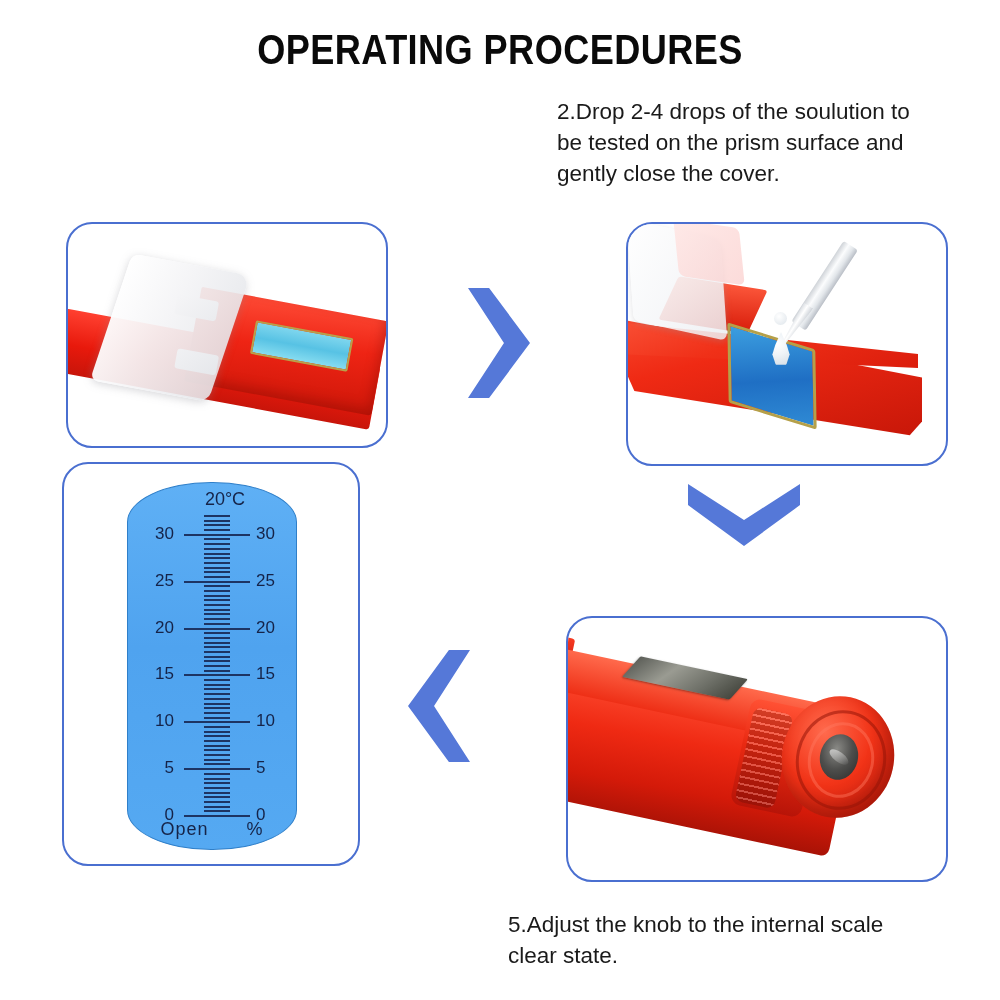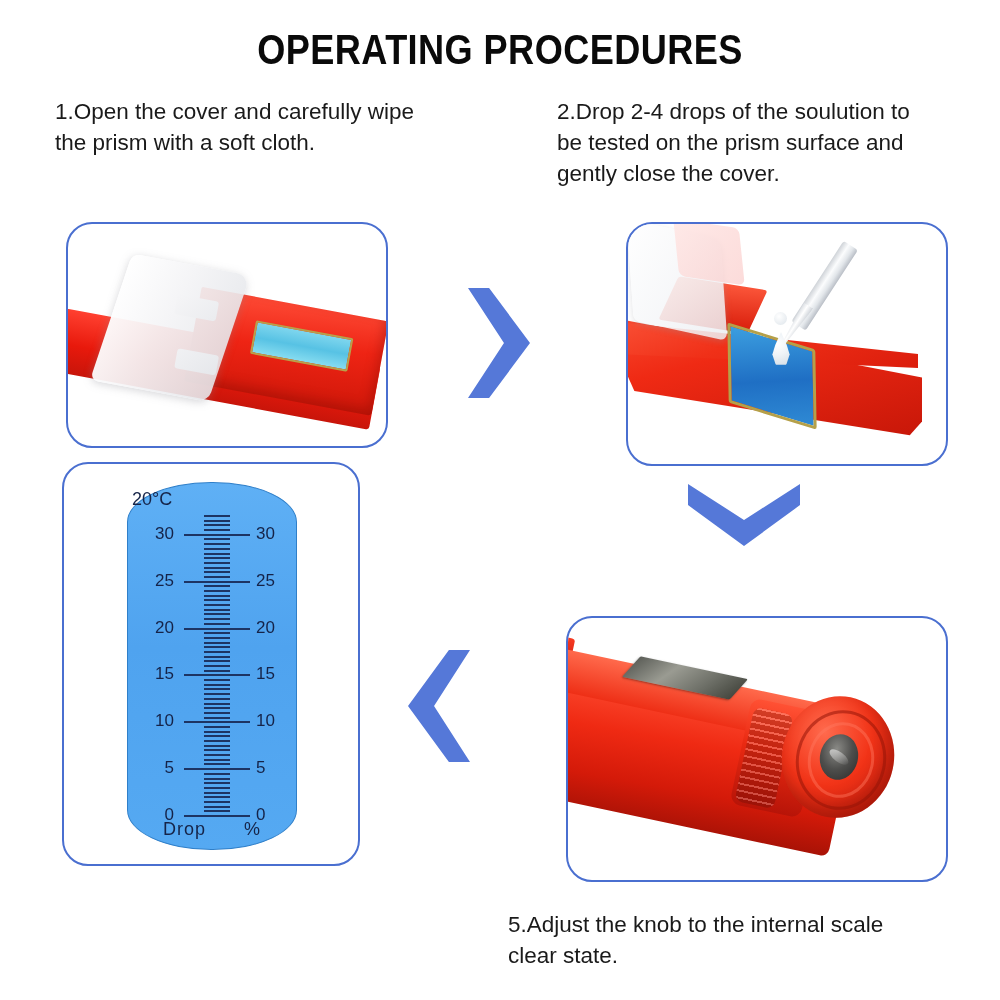--- a/index.html
+++ b/index.html
@@ -238,21 +238,21 @@
   
   .scale-field{
     position:absolute;left:63px;top:18px;width:168px;height:366px;
     background:linear-gradient(180deg,#5fb0f5 0%,#4fa3ef 45%,#55a9f2 100%);
     border:1px solid #2f7fc9;
     border-radius:84px 84px 84px 84px / 40px 40px 40px 40px;
     clip-path:ellipse(110% 100% at 50% 50%);
   }
   .scale-inner{position:absolute;inset:0;}
   .s-top{
-    position:absolute;left:4px;top:6px;width:168px;
+    position:absolute;left:13px;top:6px;width:168px;text-align:center;
     font-size:18px;color:#162448;
   }
   .s-bottom{
     position:absolute;left:0;top:336px;width:168px;text-align:center;
     font-size:18px;color:#162448;
     letter-spacing:1px;
   }
   .tickwrap{position:absolute;left:0;top:0;width:168px;height:366px;}
   .minor{
     position:absolute;left:76px;width:26px;height:2px;background:#1d3463;
@@ -282,22 +282,20 @@
     clip-path:polygon(100% 0%, 66% 0%, 0% 50%, 66% 100%, 100% 100%, 42% 50%);
   }
 </style>
 </head>
 <body>
 
 <div id="root">
 
   <div class="title">OPERATING PROCEDURES</div>
 
-  <div class="caption cap-1">1.Open the cover and carefully wipe
-the prism with a soft cloth.</div>
 
   <div class="caption cap-2">2.Drop 2-4 drops of the soulution to
 be tested on the prism surface and
 gently close the cover.</div>
 
 
   <div class="caption cap-3">5.Adjust the knob to the internal scale
 clear state.</div>
 
   <div class="panel p1">
@@ -423,21 +421,21 @@
               <div class="numL" style="left: 12px; top: 228.3px;">10</div>
               <div class="numR" style="left: 128px; top: 228.3px;">10</div>
               <div class="major" style="top: 285.1px;"></div>
               <div class="numL" style="left: 12px; top: 275.1px;">5</div>
               <div class="numR" style="left: 128px; top: 275.1px;">5</div>
               <div class="major" style="top: 332px;"></div>
               <div class="numL" style="left: 12px; top: 322px;">0</div>
               <div class="numR" style="left: 128px; top: 322px;">0</div>
             </div>
           <div class="s-bottom">
-            <span>Drop</span>
+            <span>Open</span>
             <span style="display:inline-block;width:26px"></span>
             <span>%</span>
           </div>
         </div>
       </div>
     </div>
   </div>
 
   <div class="arrow a-right">
     <div class="chev"></div>

